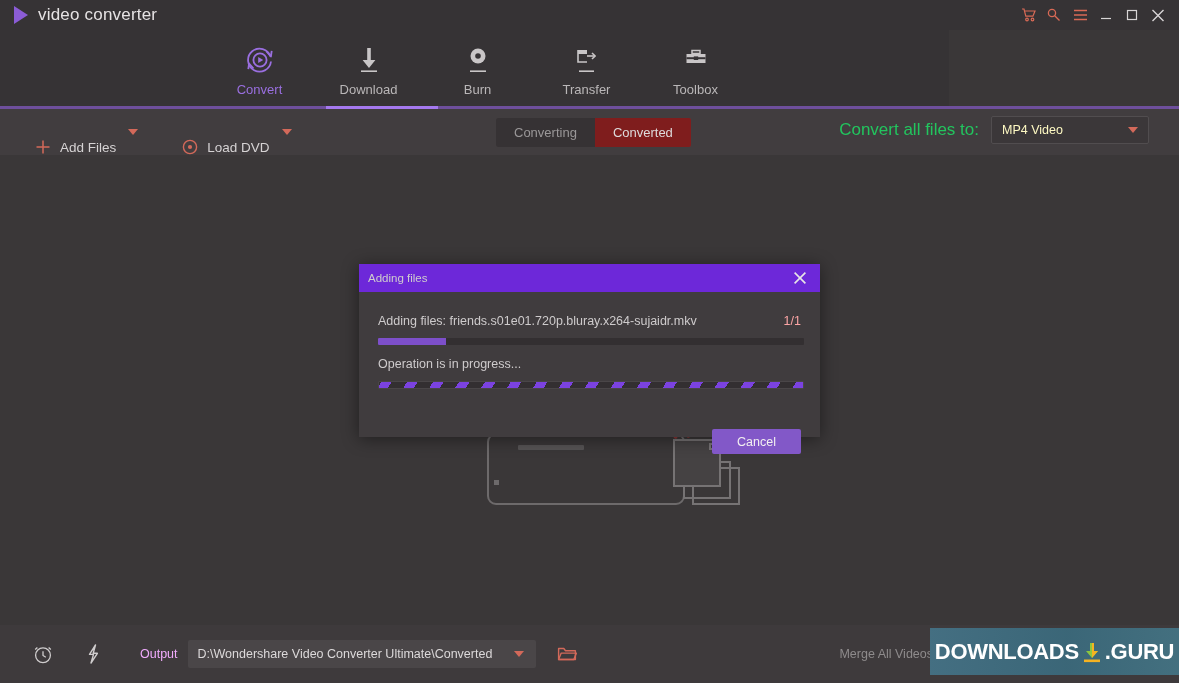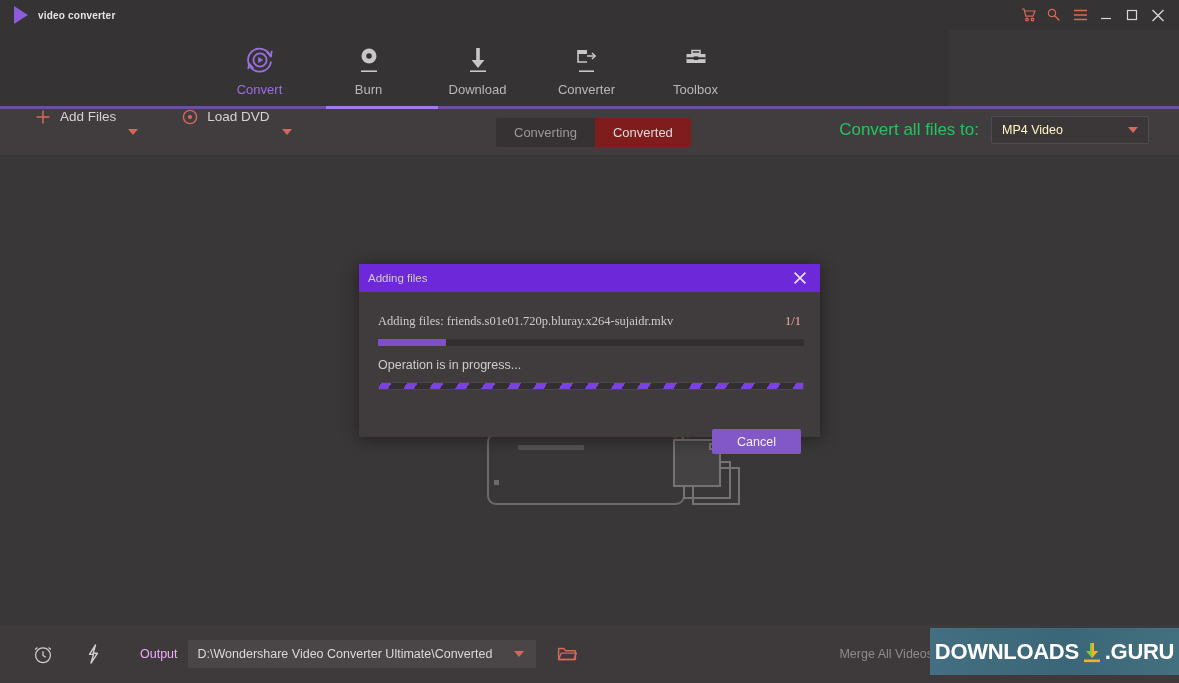--- a/index.html
+++ b/index.html
@@ -18,21 +18,21 @@
     display: flex; align-items: center;
   }
   #brand { display: flex; align-items: center; gap: 10px; padding-left: 14px; }
   #brand-logo {
     width: 0; height: 0;
     border-left: 14px solid #8b5cd6;
     border-top: 9px solid transparent;
     border-bottom: 9px solid transparent;
   }
   #brand-name {
-    color: #e6e3e4; font-size: 10px; font-weight: bold; letter-spacing: .2px;
+    color: #e6e3e4; font-size: 17px; font-weight: normal; letter-spacing: .2px;
   }
   #win-controls {
     position: absolute; right: 8px; top: 0; height: 30px;
     display: flex; align-items: center; gap: 0;
   }
   .winbtn {
     width: 26px; height: 30px; display: flex;
     align-items: center; justify-content: center;
     color: #d96a56; cursor: pointer;
   }
@@ -65,21 +65,21 @@
     background: #a579ef;
   }
 
   
   #toolbar {
     position: absolute; left: 0; top: 109px; width: 1179px; height: 46px;
     background: #413d3f;
     display: flex; align-items: center;
   }
   .tb-btn {
-    display: flex; align-items: flex-start; gap: 9px;
+    display: flex; align-items: flex-end; gap: 9px;
     cursor: pointer; height: 46px;
   }
   #add-files-btn { margin-left: 35px; }
   #load-dvd-btn { margin-left: 44px; }
   .tb-label { color: #d6d3d4; font-size: 13.5px; }
   .caret {
     width: 0; height: 0; margin-left: 12px;
     border-left: 5px solid transparent;
     border-right: 5px solid transparent;
     border-top: 6px solid #d3695a;
@@ -169,21 +169,21 @@
     color: #cfccce; font-size: 11.5px; padding-left: 9px;
   }
   #dialog-close {
     position: absolute; right: 9px; top: 3px;
     width: 22px; height: 22px; cursor: pointer;
     display: flex; align-items: center; justify-content: center;
     color: #e8e5e6;
   }
   #dialog-body { padding: 22px 19px 0 19px; position: relative; height: 145px; }
   #dialog-row1 {
-    display: flex; justify-content: space-between; align-items: flex-end; font-family: Liberation Serif, serif;
+    display: flex; justify-content: space-between; align-items: flex-end;
   }
   #adding-text { color: #cecbcc; font-size: 12.5px; }
   #adding-count { color: #fca5a5; font-size: 12.5px; }
 
   #progress-track {
     margin-top: 10px; width: 426px; height: 7px;
     background: #332f31; border-radius: 1px; overflow: hidden;
   }
   #progress-fill { height: 7px; background: #7d4fca; }
 
@@ -320,50 +320,50 @@
           <path d="M9.5 24.5l-4.4-5-.8 5.6" stroke-linejoin="round"></path>
           <circle cx="16" cy="16" r="6.6"></circle>
           <path d="M14.2 13v6l5-3z" fill="#9a6fe0" stroke="none"></path>
         </svg>
       </div>
       <span class="navlabel">Convert</span>
     </div>
 
     <div class="navitem">
       <div class="navicon">
+        <svg width="30" height="32" viewBox="0 0 30 32" fill="#c9c6c7" stroke="#c9c6c7">
+          <path d="M13.2 4h3.6v12h4.6L15 24 8.6 16h4.6z" stroke="none"></path>
+          <path d="M7 27.2h16" stroke-width="1.6" fill="none"></path>
+        </svg>
+      </div>
+      <span class="navlabel">Download</span>
+    </div>
+
+    <div class="navitem">
+      <div class="navicon">
         <svg width="30" height="32" viewBox="0 0 30 32" fill="none" stroke="#c9c6c7">
           <circle cx="15" cy="12" r="7.5" fill="#c9c6c7" stroke="none"></circle>
           <circle cx="15" cy="12" r="2.8" fill="#363335" stroke="none"></circle>
           <path d="M7 27.2h16" stroke-width="1.6"></path>
         </svg>
       </div>
       <span class="navlabel">Burn</span>
-    </div>
-
-    <div class="navitem">
-      <div class="navicon">
-        <svg width="30" height="32" viewBox="0 0 30 32" fill="#c9c6c7" stroke="#c9c6c7">
-          <path d="M13.2 4h3.6v12h4.6L15 24 8.6 16h4.6z" stroke="none"></path>
-          <path d="M7 27.2h16" stroke-width="1.6" fill="none"></path>
-        </svg>
-      </div>
-      <span class="navlabel">Download</span>
     </div>
 
     <div class="navitem">
       <div class="navicon">
         <svg width="32" height="32" viewBox="0 0 32 32" fill="none" stroke="#c9c6c7" stroke-width="1.6">
           <path d="M7 6h9v4H7z" fill="#c9c6c7" stroke="none"></path>
           <path d="M7 6v12h9"></path>
           <path d="M16 12h8"></path>
           <path d="M21 9l3.2 3-3.2 3" stroke-linejoin="round"></path>
           <path d="M8 27.2h15"></path>
         </svg>
       </div>
-      <span class="navlabel">Converter</span>
+      <span class="navlabel">Transfer</span>
     </div>
 
     <div class="navitem">
       <div class="navicon">
         <svg width="30" height="32" viewBox="0 0 30 32" fill="none" stroke="#c9c6c7" stroke-width="1.5">
           <path d="M11 6.5h8v3h-8z"></path>
           <rect x="5.5" y="10" width="19" height="9" fill="#c9c6c7" stroke="none"></rect>
           <path d="M5.5 14.2h19" stroke="#363335" stroke-width="2"></path>
           <rect x="12.8" y="12.4" width="4.4" height="3.6" fill="#363335" stroke="none"></rect>
         </svg>

